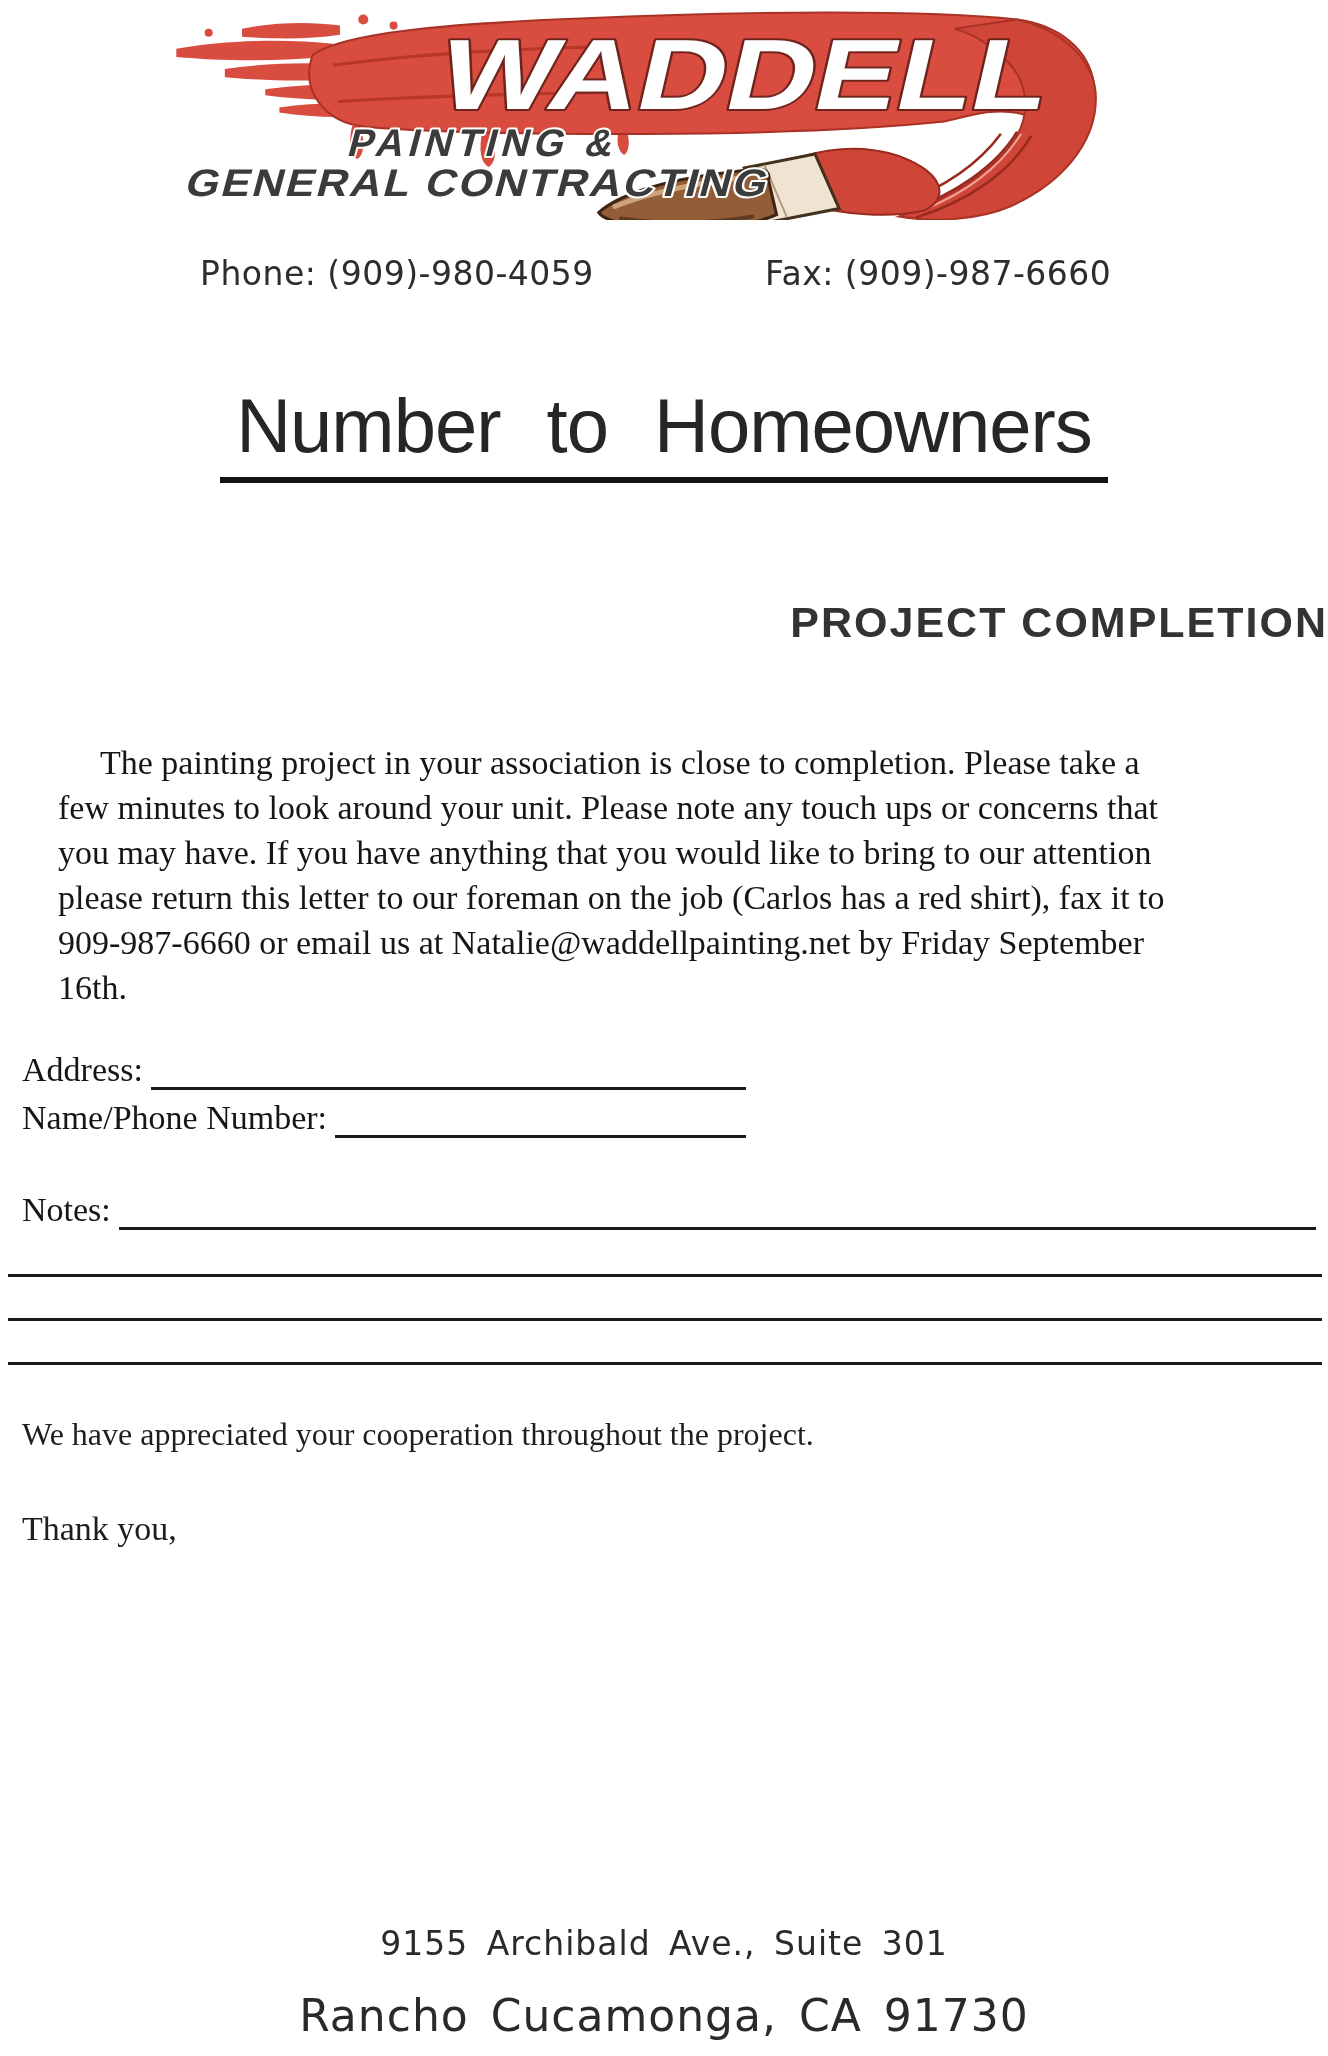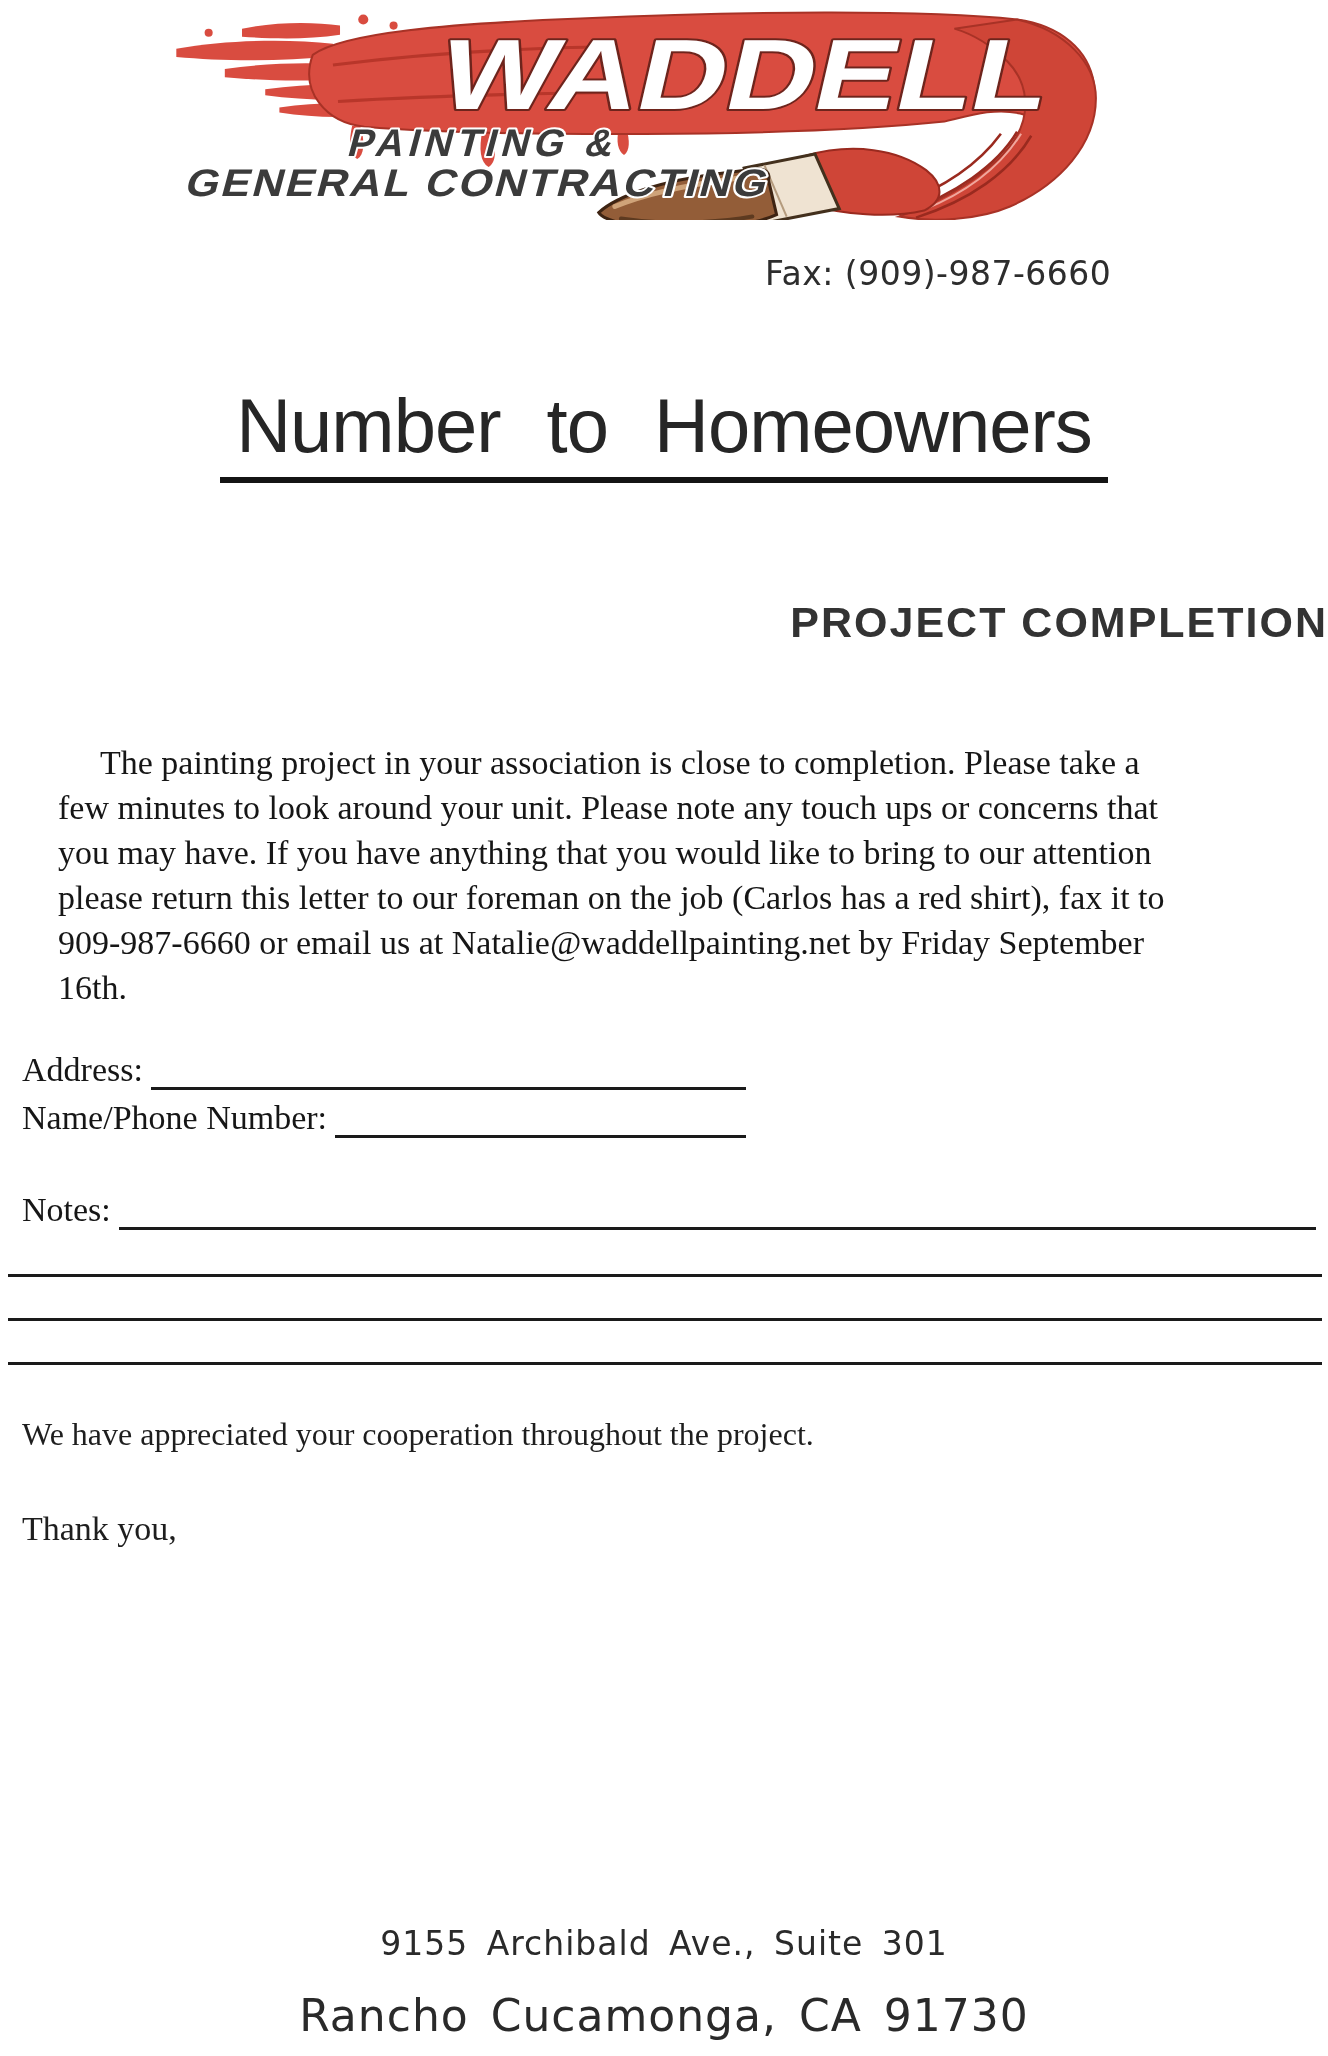--- a/index.html
+++ b/index.html
@@ -187,20 +187,21 @@
       <path d="M 470,214 C 510,220 560,219 600,212" stroke="#5d3a20" stroke-width="4" stroke-linecap="round" fill="none"></path>
 
       <text x="610" y="106" text-anchor="middle" transform="skewX(-13)" font-family="Liberation Sans, sans-serif" font-weight="700" font-size="99" textLength="600" lengthAdjust="spacingAndGlyphs" fill="#ffffff" stroke="#6e241c" stroke-width="4" paint-order="stroke" stroke-linejoin="round">WADDELL</text>
 
       <text x="372" y="152" text-anchor="middle" transform="skewX(-15)" font-family="Liberation Sans, sans-serif" font-weight="700" font-size="38" letter-spacing="5" fill="#3b3b3b" stroke="#ffffff" stroke-width="4" paint-order="stroke" stroke-linejoin="round">PAINTING &amp;</text>
       <text x="377" y="192" text-anchor="middle" transform="skewX(-15)" font-family="Liberation Sans, sans-serif" font-weight="700" font-size="38" letter-spacing="2" textLength="577" lengthAdjust="spacingAndGlyphs" fill="#3b3b3b" stroke="#ffffff" stroke-width="4" paint-order="stroke" stroke-linejoin="round">GENERAL CONTRACTING</text>
     </svg>
   </div>
 
   <div class="contact-row">
+    <span class="contact-phone">Phone:  (909)-980-4059</span>
     <span class="contact-fax">Fax:  (909)-987-6660</span>
   </div>
 
   <div class="title-row">
     <h1>Number to Homeowners</h1>
   </div>
 
   <div class="subtitle-row">PROJECT COMPLETION</div>
 
   <div class="body-par">

